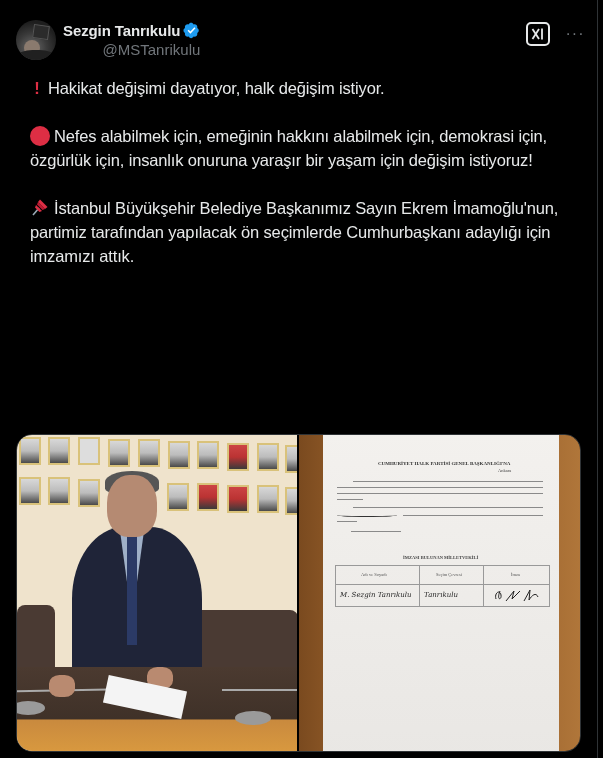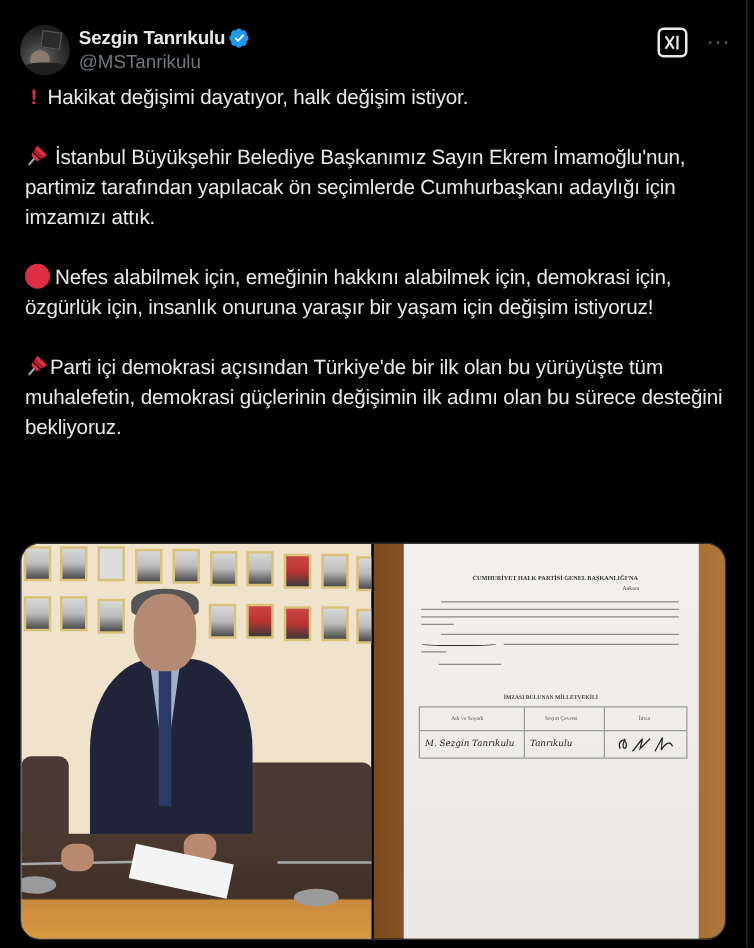--- a/index.html
+++ b/index.html
@@ -87,20 +87,21 @@
     .verified {
       margin-left: 3px;
       width: 17px;
       height: 17px;
       display: inline-block;
     }
     .handle {
       font-size: 15px;
       color: #71767b;
       margin-top: 1px;
+      text-align: right;
     }
     .grok-button {
       position: absolute;
       left: 510px;
       top: 2px;
       width: 24px;
       height: 24px;
       border: 2px solid #e7e9ea;
       border-radius: 5px;
       box-sizing: border-box;
@@ -124,21 +125,21 @@
     .tweet-text {
       position: absolute;
       left: 16px;
       top: 62px;
       width: 570px;
       font-size: 16.5px;
       line-height: 24px;
       color: #e7e9ea;
       letter-spacing: -0.15px;
     }
-    .para { margin: 4px; }
+    .para { margin: 14px; }
     .para + .para { margin-top: 24px; }
     .emoji-exclaim {
       display: inline-block;
       width: 14px;
       color: #dd2e44;
       font-weight: bold;
       text-align: center;
       margin-right: 4px;
     }
     .emoji-circle {
@@ -407,37 +408,29 @@
   <div class="more-button">
     <span>···</span>
   </div>
 </div>
 
 <div class="tweet-text">
   <p class="para">
     <span class="emoji-exclaim">!</span><span>Hakikat değişimi dayatıyor, halk değişim istiyor.</span>
   </p>
   <p class="para">
+    <span class="emoji-circle"></span><span>Nefes alabilmek için, emeğinin hakkını alabilmek için, demokrasi için, özgürlük için, insanlık onuruna yaraşır bir yaşam için değişim istiyoruz!</span>
+  </p>
+  <p class="para">
     <svg class="emoji-pin" viewBox="0 0 20 20">
       <path d="M3 18 L9 11" stroke="#99aab5" stroke-width="1.6"></path>
       <path d="M8 5 L15 12 L12.5 13 L7 7.5 Z" fill="#be1931"></path>
       <path d="M10 2.5 L17.5 10 L15 12 L8 5 Z" fill="#dd2e44"></path>
       <path d="M6 8 L12 14 L9.5 15 L5 10.5 Z" fill="#dd2e44"></path>
     </svg><span>İstanbul Büyükşehir Belediye Başkanımız Sayın Ekrem İmamoğlu'nun, partimiz tarafından yapılacak ön seçimlerde Cumhurbaşkanı adaylığı için imzamızı attık.</span>
-  </p>
-  <p class="para">
-    <span class="emoji-circle"></span><span>Nefes alabilmek için, emeğinin hakkını alabilmek için, demokrasi için, özgürlük için, insanlık onuruna yaraşır bir yaşam için değişim istiyoruz!</span>
-  </p>
-  <p class="para">
-    <svg class="emoji-pin" style="margin-right:0" viewBox="0 0 20 20">
-      <path d="M3 18 L9 11" stroke="#99aab5" stroke-width="1.6"></path>
-      <path d="M8 5 L15 12 L12.5 13 L7 7.5 Z" fill="#be1931"></path>
-      <path d="M10 2.5 L17.5 10 L15 12 L8 5 Z" fill="#dd2e44"></path>
-      <path d="M6 8 L12 14 L9.5 15 L5 10.5 Z" fill="#dd2e44"></path>
-    </svg><span>Parti içi demokrasi açısından Türkiye'de bir ilk olan bu yürüyüşte tüm muhalefetin, demokrasi güçlerinin değişimin ilk adımı olan bu sürece desteğini bekliyoruz.</span>
   </p>
 </div>
 
 <div class="media">
   <div class="photo-left">
 
     <div class="frame" style="left:2px;top:2px">
         <div class="pic"></div>
       </div>
     <div class="frame" style="left:31px;top:2px">

